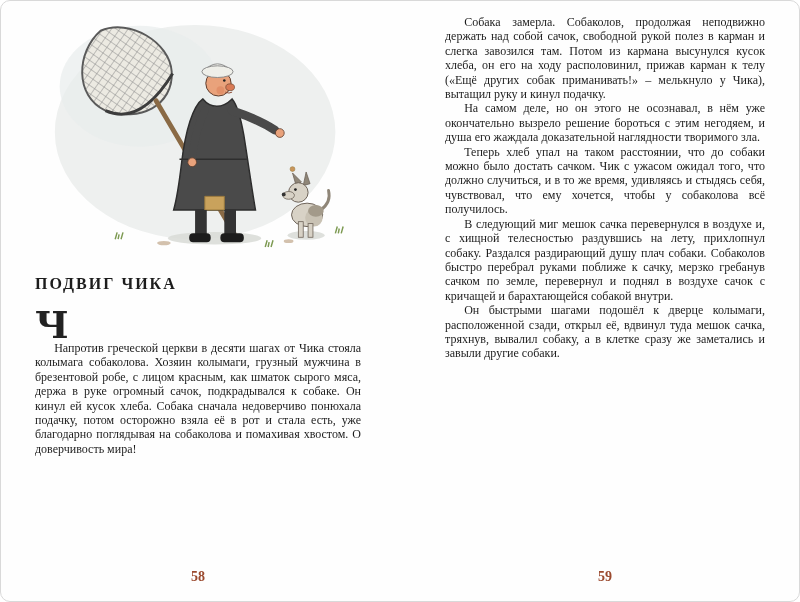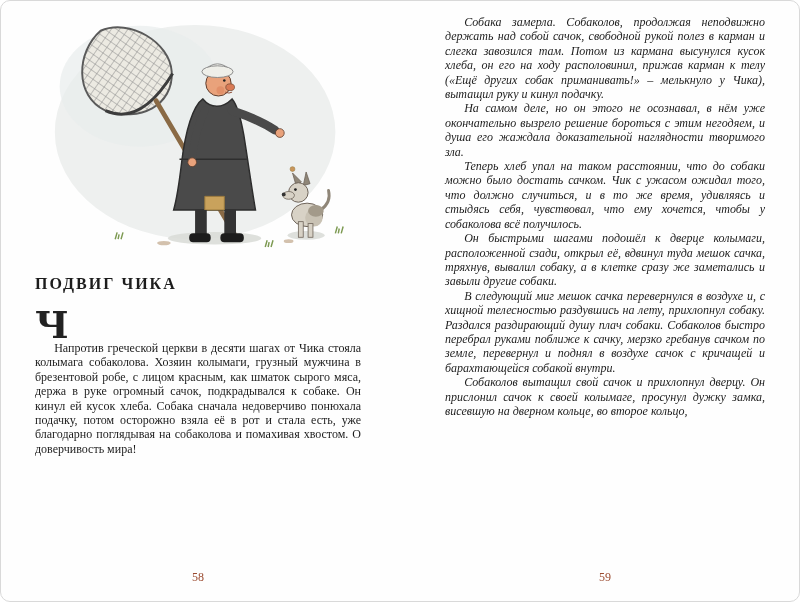--- a/index.html
+++ b/index.html
@@ -26,40 +26,40 @@
     text-align: left;
     font-weight: bold;
     font-size: 16px;
     letter-spacing: 2px;
   }
 
   .bodytext { font-size: 12px; line-height: 14.4px; text-align: justify; }
   .bodytext p { margin: 0; text-indent: 1.6em; }
   .bodytext p.first { text-indent: 0; min-height: 30px; }
 
-  .page-right .bodytext { position: absolute; top: 14px; left: 0; width: 320px; font-style: italic; }
+  .page-right .bodytext { position: absolute; top: 14px; left: 0; width: 320px; }
 
   .dropcap {
     float: left;
     font-size: 37px;
     line-height: 27px;
     font-weight: bold;
     padding: 1px 5px 0 0;
     color: #222222;
     font-family: "DejaVu Serif", serif;
   }
 
   .page-number {
     position: absolute;
     bottom: 16px;
     left: 0;
     width: 100%;
     text-align: center;
-    font-size: 12px;
-    font-weight: normal;
+    font-size: 14px;
+    font-weight: bold;
     color: #9b4a2f;
   }
 </style>
 </head>
 <body>
 
 <div class="spread">
 
   <div class="page page-left">
 
@@ -139,21 +139,20 @@
     </div>
 
     <div class="page-number">58</div>
   </div>
 
   <div class="page page-right">
     <div class="bodytext">
       <p>Собака замерла. Собаколов, продолжая неподвижно держать над собой сачок, свободной рукой полез в карман и слегка завозился там. Потом из кармана высунулся кусок хлеба, он его на ходу располовинил, прижав карман к телу («Ещё других собак приманивать!» – мелькнуло у Чика), вытащил руку и кинул подачку.</p>
       <p>На самом деле, но он этого не осознавал, в нём уже окончательно вызрело решение бороться с этим негодяем, и душа его жаждала доказательной наглядности творимого зла.</p>
       <p>Теперь хлеб упал на таком расстоянии, что до собаки можно было достать сачком. Чик с ужасом ожидал того, что должно случиться, и в то же время, удивляясь и стыдясь себя, чувствовал, что ему хочется, чтобы у собаколова всё получилось.</p>
+      <p>В следующий миг мешок сачка перевернулся в воздухе и, с хищной телесностью раздувшись на лету, прихлопнул собаку. Раздался раздирающий душу плач собаки. Собаколов быстро перебрал руками поближе к сачку, мерзко гребанув сачком по земле, перевернул и поднял в воздухе сачок с кричащей и барахтающейся собакой внутри.</p>
       <p>Он быстрыми шагами подошёл к дверце колымаги, расположенной сзади, открыл её, вдвинул туда мешок сачка, тряхнув, вывалил собаку, а в клетке сразу же заметались и завыли другие собаки.</p>
-      <p>В следующий миг мешок сачка перевернулся в воздухе и, с хищной телесностью раздувшись на лету, прихлопнул собаку. Раздался раздирающий душу плач собаки. Собаколов быстро перебрал руками поближе к сачку, мерзко гребанув сачком по земле, перевернул и поднял в воздухе сачок с кричащей и барахтающейся собакой внутри.</p>
-      <p>Собаколов вытащил свой сачок и прихлопнул дверцу. Он прислонил сачок к своей колымаге, просунул дужку замка, висевшую на дверном кольце, во второе кольцо,</p>
     </div>
 
     <div class="page-number">59</div>
   </div>
 
 </div>
 
 </body></html>

